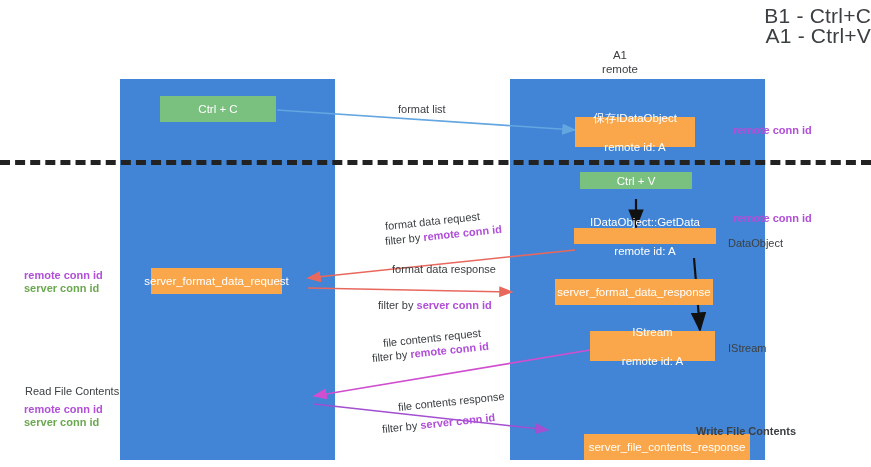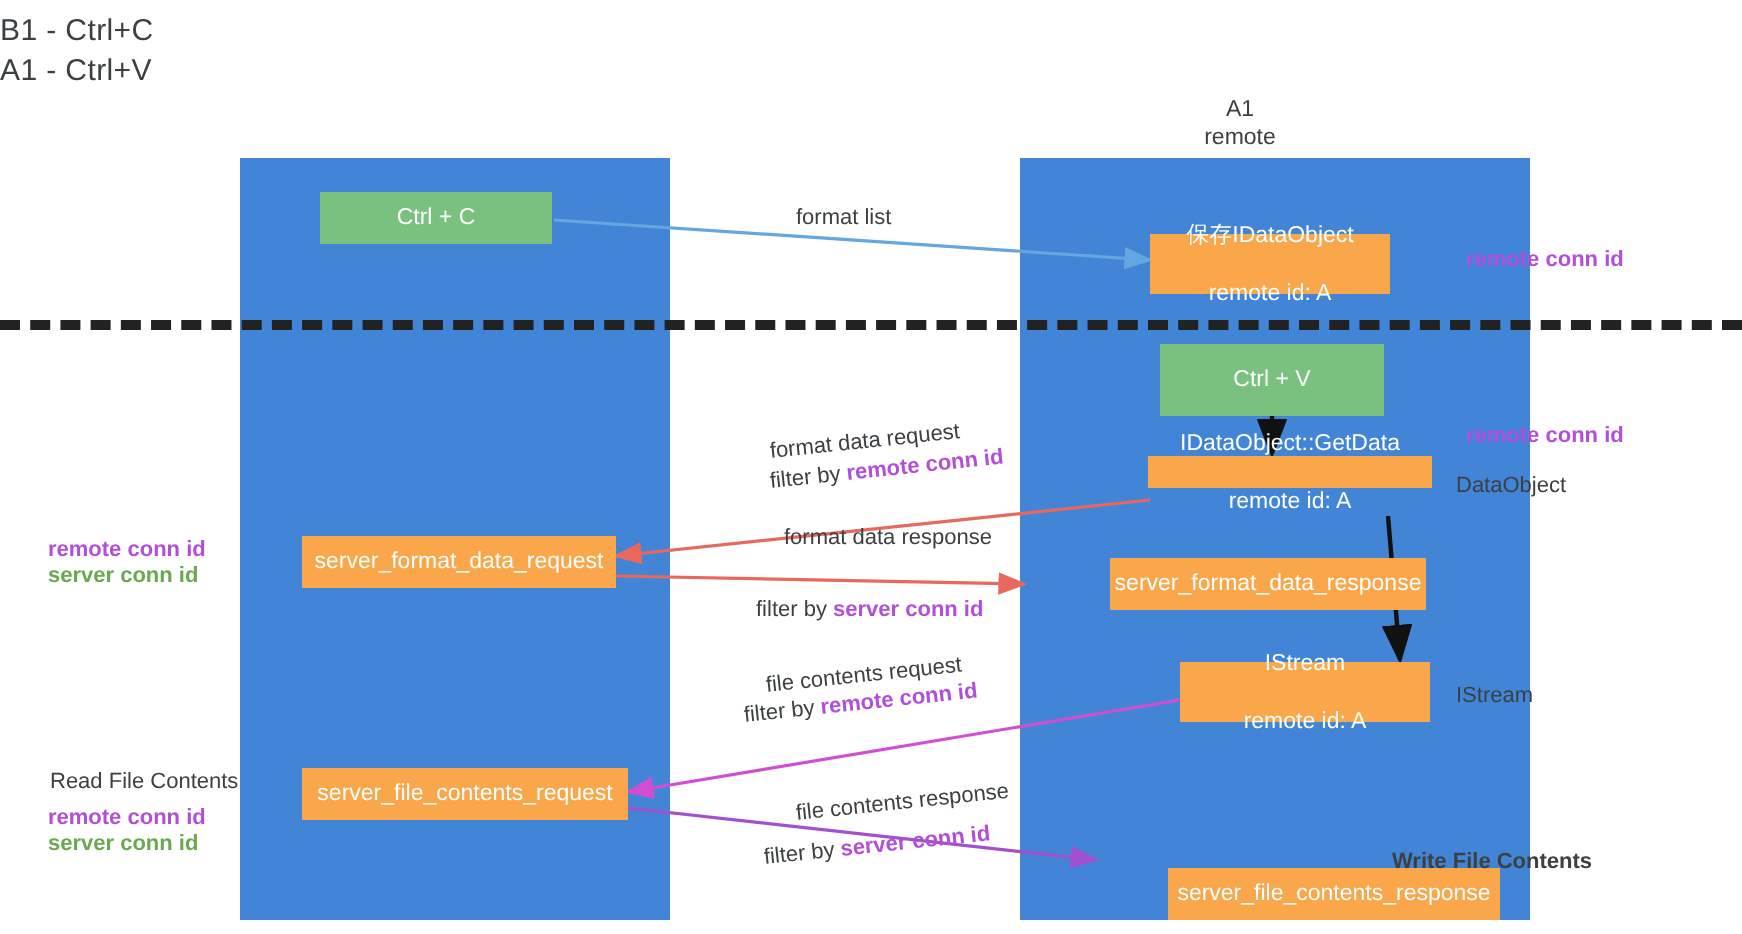--- a/index.html
+++ b/index.html
@@ -15,22 +15,22 @@
     width: 871px;
     height: 467px;
     overflow: hidden;
     background: #ffffff;
   }
   
   .title {
     position: absolute;
     left: 0; right: 0;
     top: 6px;
-    text-align: left;
-    font-size: 15px;
+    text-align: right;
+    font-size: 21px;
     color: #3c4043;
     line-height: 20px;
     letter-spacing: .2px;
   }
   
   .col-head {
     position: absolute;
     text-align: center;
     font-size: 11.5px;
     color: #3c4043;
@@ -144,45 +144,42 @@
 
   <div class="box green" style="left:160px; top:96px; width:116px; height:26px;">
     <span class="ln">Ctrl + C</span>
   </div>
 
   <div class="box orange" style="left:575px; top:117px; width:120px; height:30px;">
     <span class="ln">保存IDataObject</span>
     <span class="ln">remote id: A</span>
   </div>
 
-  <div class="box green" style="left:580px; top:172px; width:112px; height:36px;">
+  <div class="box green" style="left:580px; top:172px; width:112px; height:17px;">
     <span class="ln">Ctrl + V</span>
   </div>
 
   <div class="box orange" style="left:574px; top:228px; width:142px; height:16px;">
     <span class="ln">IDataObject::GetData</span>
     <span class="ln">remote id: A</span>
   </div>
 
-  <div class="box orange" style="left:151px; top:268px; width:157px; height:26px;">
+  <div class="box orange" style="left:151px; top:268px; width:131px; height:26px;">
     <span class="ln">server_format_data_request</span>
   </div>
 
   <div class="box orange" style="left:512px; top:279px; width:158px; height:26px;margin-left:43px;">
     <span class="ln">server_format_data_response</span>
   </div>
 
   <div class="box orange" style="left:590px; top:331px; width:125px; height:30px;">
     <span class="ln">IStream</span>
     <span class="ln">remote id: A</span>
   </div>
 
-  <div class="box orange" style="left:151px; top:384px; width:163px; height:26px;">
-    <span class="ln">server_file_contents_request</span>
-  </div>
 
   <div class="box orange" style="left:548px; top:434px; width:166px; height:26px;margin-left:36px;">
     <span class="ln">server_file_contents_response</span>
   </div>
 
   <div class="lbl" style="left:398px; top:102px;">format list</div>
 
   <div class="lbl rot-up" style="left:385px; top:219px;">format data request</div>
   <div class="lbl rot-up" style="left:385px; top:234px;">
     <span>filter by </span><span class="pp">remote conn id</span>

